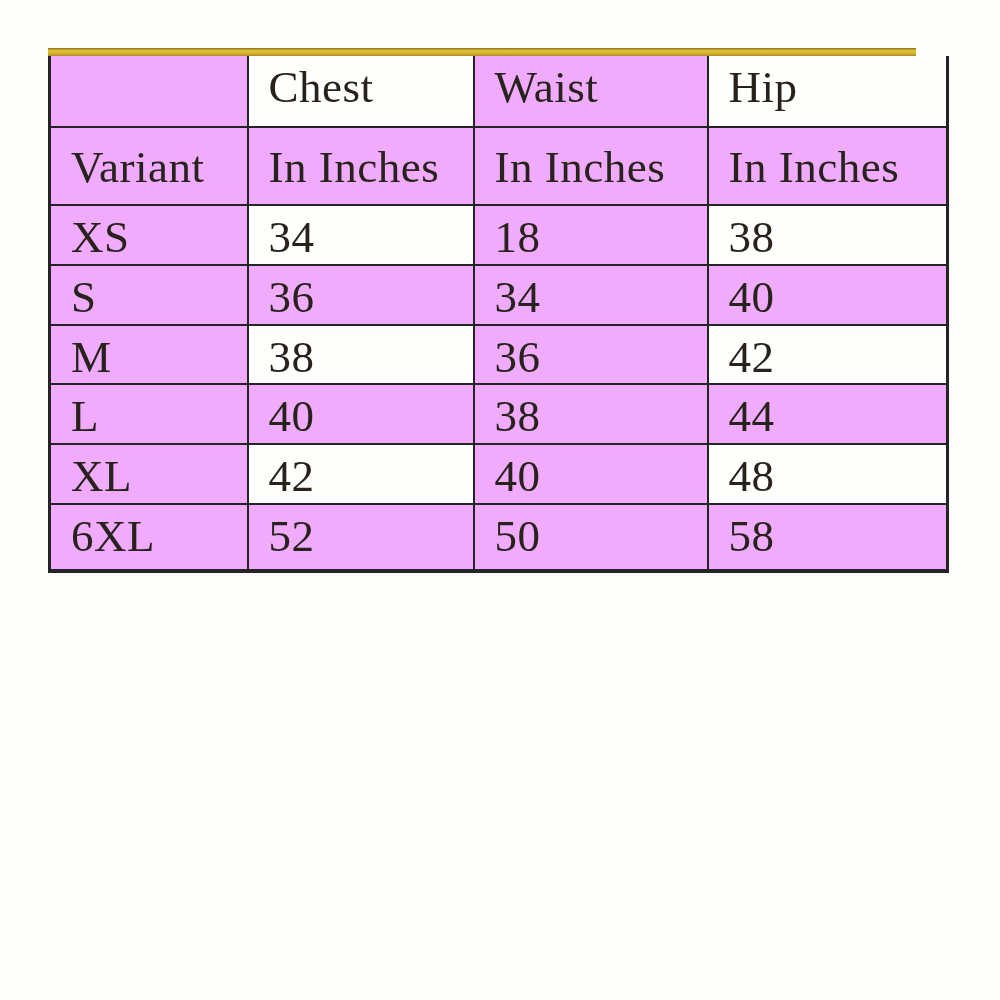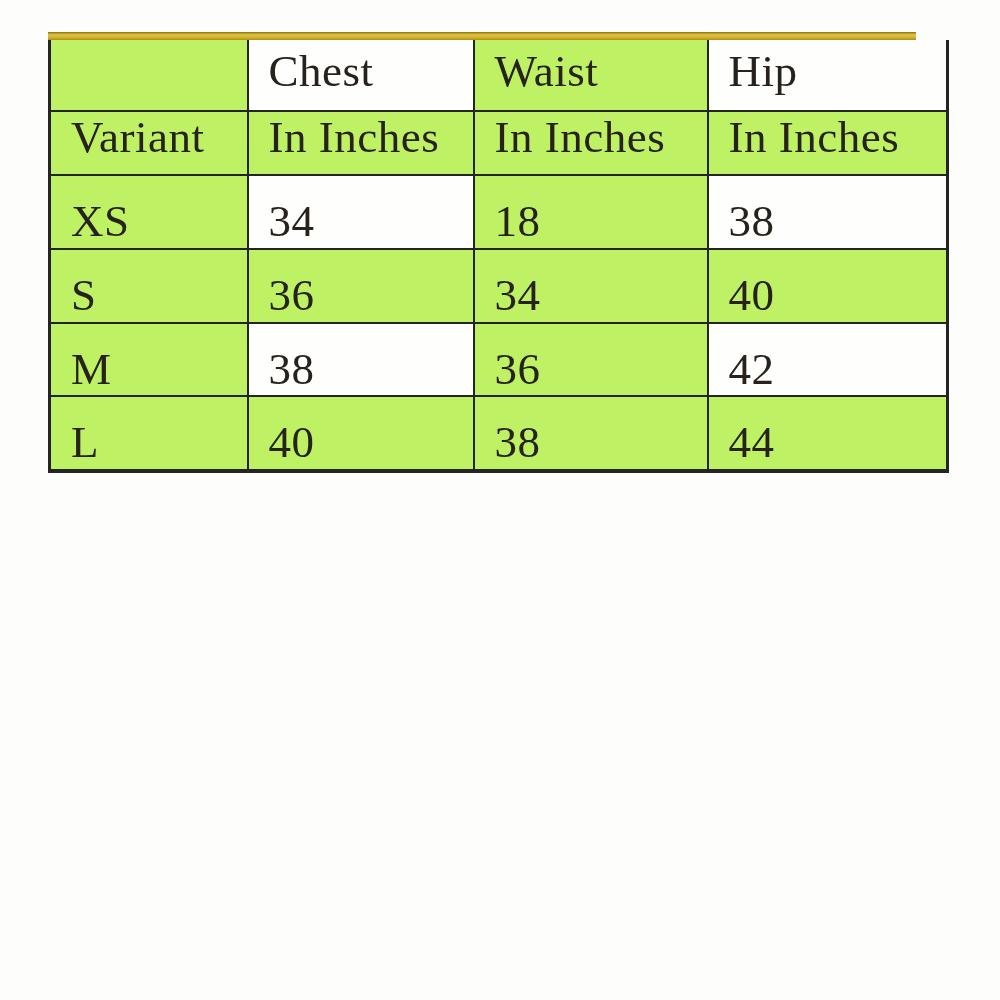--- a/index.html
+++ b/index.html
@@ -10,21 +10,21 @@
     width: 1000px;
     height: 1000px;
     background: #fdfdfc;
     position: relative;
     font-family: "Liberation Serif", "DejaVu Serif", serif;
     overflow: hidden;
   }
   .table-wrap {
     position: absolute;
     left: 48px;
-    top: 32px;
+    top: 48px;
     width: 868px;
   }
   .gold-bar {
     height: 8px;
     width: 100%;
     background: linear-gradient(to bottom, #8a7115 0%, #e2c63c 35%, #d3b02e 70%, #a98c1d 100%);
   }
   table.size-chart {
     border-collapse: collapse;
     table-layout: fixed;
@@ -38,24 +38,24 @@
     vertical-align: top;
     padding: 8px 6px 0 20px;
     font-size: 45px;
     line-height: 1.15;
     color: #27221c;
     letter-spacing: 0.5px;
     overflow: hidden;
     white-space: nowrap;
   }
   tr.hdr1 td { height: 64px; border-top: none; padding-top: 6px; }
-  tr.hdr2 td { height: 62px; padding-top: 0; }
-  tr.datarow td { height: 50px; padding-top: 20px; }
+  tr.hdr2 td { height: 62px; padding-top: 14px; }
+  tr.datarow td { height: 50px; padding-top: 6px; }
   tr.lastrow td { height: 58px; }
-  td.p { background: #bef264; }
+  td.p { background: #f0abfc; }
   td.w { background: #fefefc; }
   col.c0 { width: 198px; }
   col.c1 { width: 226px; }
   col.c2 { width: 234px; }
   col.c3 { width: 240px; }
 </style>
 </head>
 <body>
 
 <div class="table-wrap">
@@ -98,15 +98,27 @@
         <td class="w">38</td>
         <td class="p">36</td>
         <td class="w">42</td>
       </tr>
       <tr class="datarow">
         <td class="p">L</td>
         <td class="p">40</td>
         <td class="p">38</td>
         <td class="p">44</td>
       </tr>
+      <tr class="datarow">
+        <td class="p">XL</td>
+        <td class="w">42</td>
+        <td class="p">40</td>
+        <td class="w">48</td>
+      </tr>
+      <tr class="datarow lastrow">
+        <td class="p">6XL</td>
+        <td class="p">52</td>
+        <td class="p">50</td>
+        <td class="p">58</td>
+      </tr>
     </tbody>
   </table>
 </div>
 
 </body></html>

